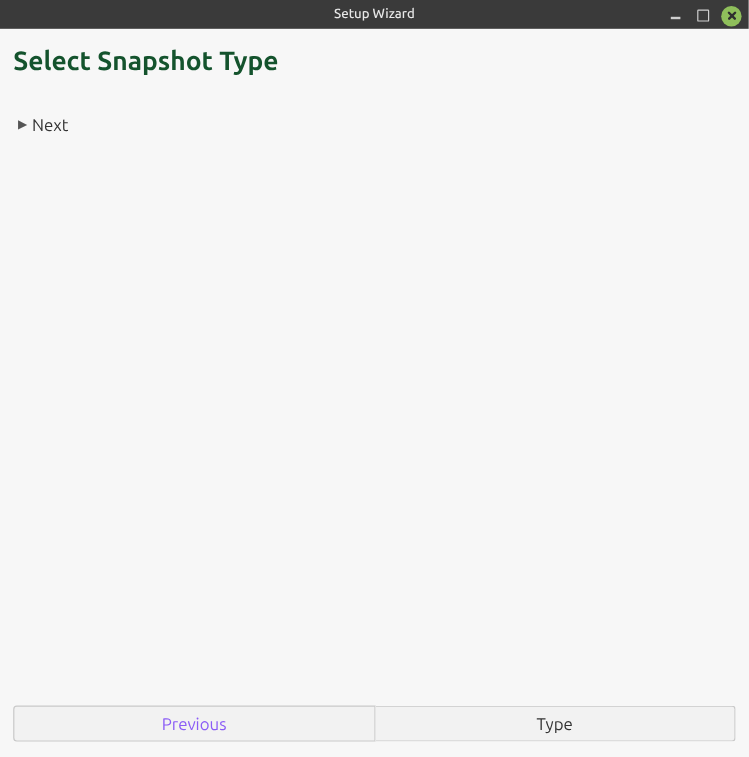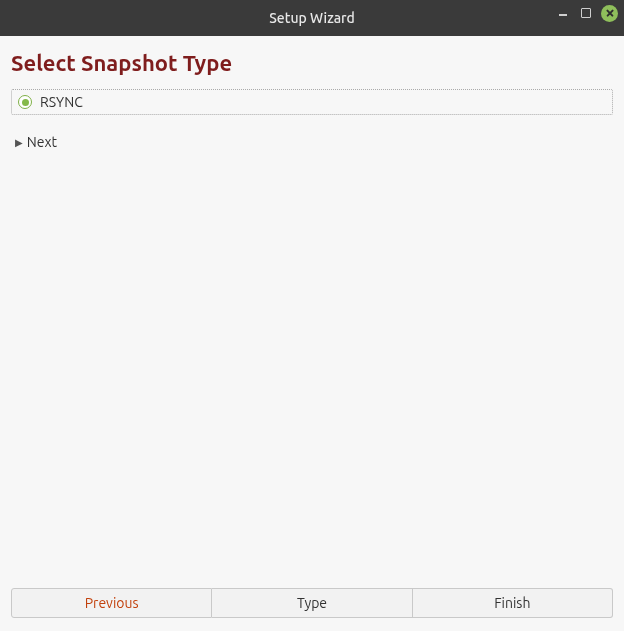--- a/index.html
+++ b/index.html
@@ -12,26 +12,26 @@
       background: #f7f7f7;
       width: 624px;
       height: 631px;
       overflow: hidden;
       display: flex;
       flex-direction: column;
     }
     .titlebar {
       background: #3a3a3a;
       color: #e8e8e8;
-      height: 36px;
+      height: 24px;
       display: flex;
       align-items: center;
       justify-content: center;
       position: relative;
-      font-size: 14px;
+      font-size: 11px;
       font-weight: 500;
     }
     .titlebar-controls {
       position: absolute;
       right: 6px;
       top: 0;
       height: 26px;
       display: flex;
       align-items: center;
       gap: 10px;
@@ -85,21 +85,21 @@
     }
     .content {
       flex: 1;
       padding: 14px 11px 0 11px;
       display: flex;
       flex-direction: column;
     }
     .page-title {
       font-size: 22px;
       font-weight: 700;
-      color: #7f1d1d;
+      color: #14532d;
       margin-bottom: 14px;
     }
     .radio-group {
       display: flex;
       flex-direction: column;
       gap: 0;
     }
     .radio-row {
       display: flex;
       align-items: center;
@@ -178,57 +178,50 @@
     .wizard-btn:first-child {
       border-top-left-radius: 3px;
       border-bottom-left-radius: 3px;
     }
     .wizard-btn:last-child {
       border-top-right-radius: 3px;
       border-bottom-right-radius: 3px;
     }
     .wizard-btn:disabled,
     .wizard-btn.disabled {
-      color: #c2410c;
+      color: #8b5cf6;
       cursor: default;
     }
   </style>
 </head>
 <body>
 
 <div class="titlebar">
   <span>Setup Wizard</span>
   <div class="titlebar-controls">
     <div class="titlebar-btn minimize"></div>
     <div class="titlebar-btn maximize"></div>
     <div class="titlebar-btn close"></div>
   </div>
 </div>
 
 <div class="content">
   <div class="page-title">Select Snapshot Type</div>
 
   <div class="radio-group">
-    <div class="radio-row selected">
-      <span class="radio-indicator"></span>
-      <span>RSYNC</span>
-    </div>
   </div>
 
   <div class="help-expander">
     <span class="expander-arrow">▶</span>
     <span>Next</span>
   </div>
 
   <div class="spacer"></div>
 </div>
 
 <div class="button-row">
   <button class="wizard-btn disabled">
     <span>Previous</span>
   </button>
   <button class="wizard-btn">
     <span>Type</span>
   </button>
-  <button class="wizard-btn">
-    <span>Finish</span>
-  </button>
 </div>
 
 </body></html>

